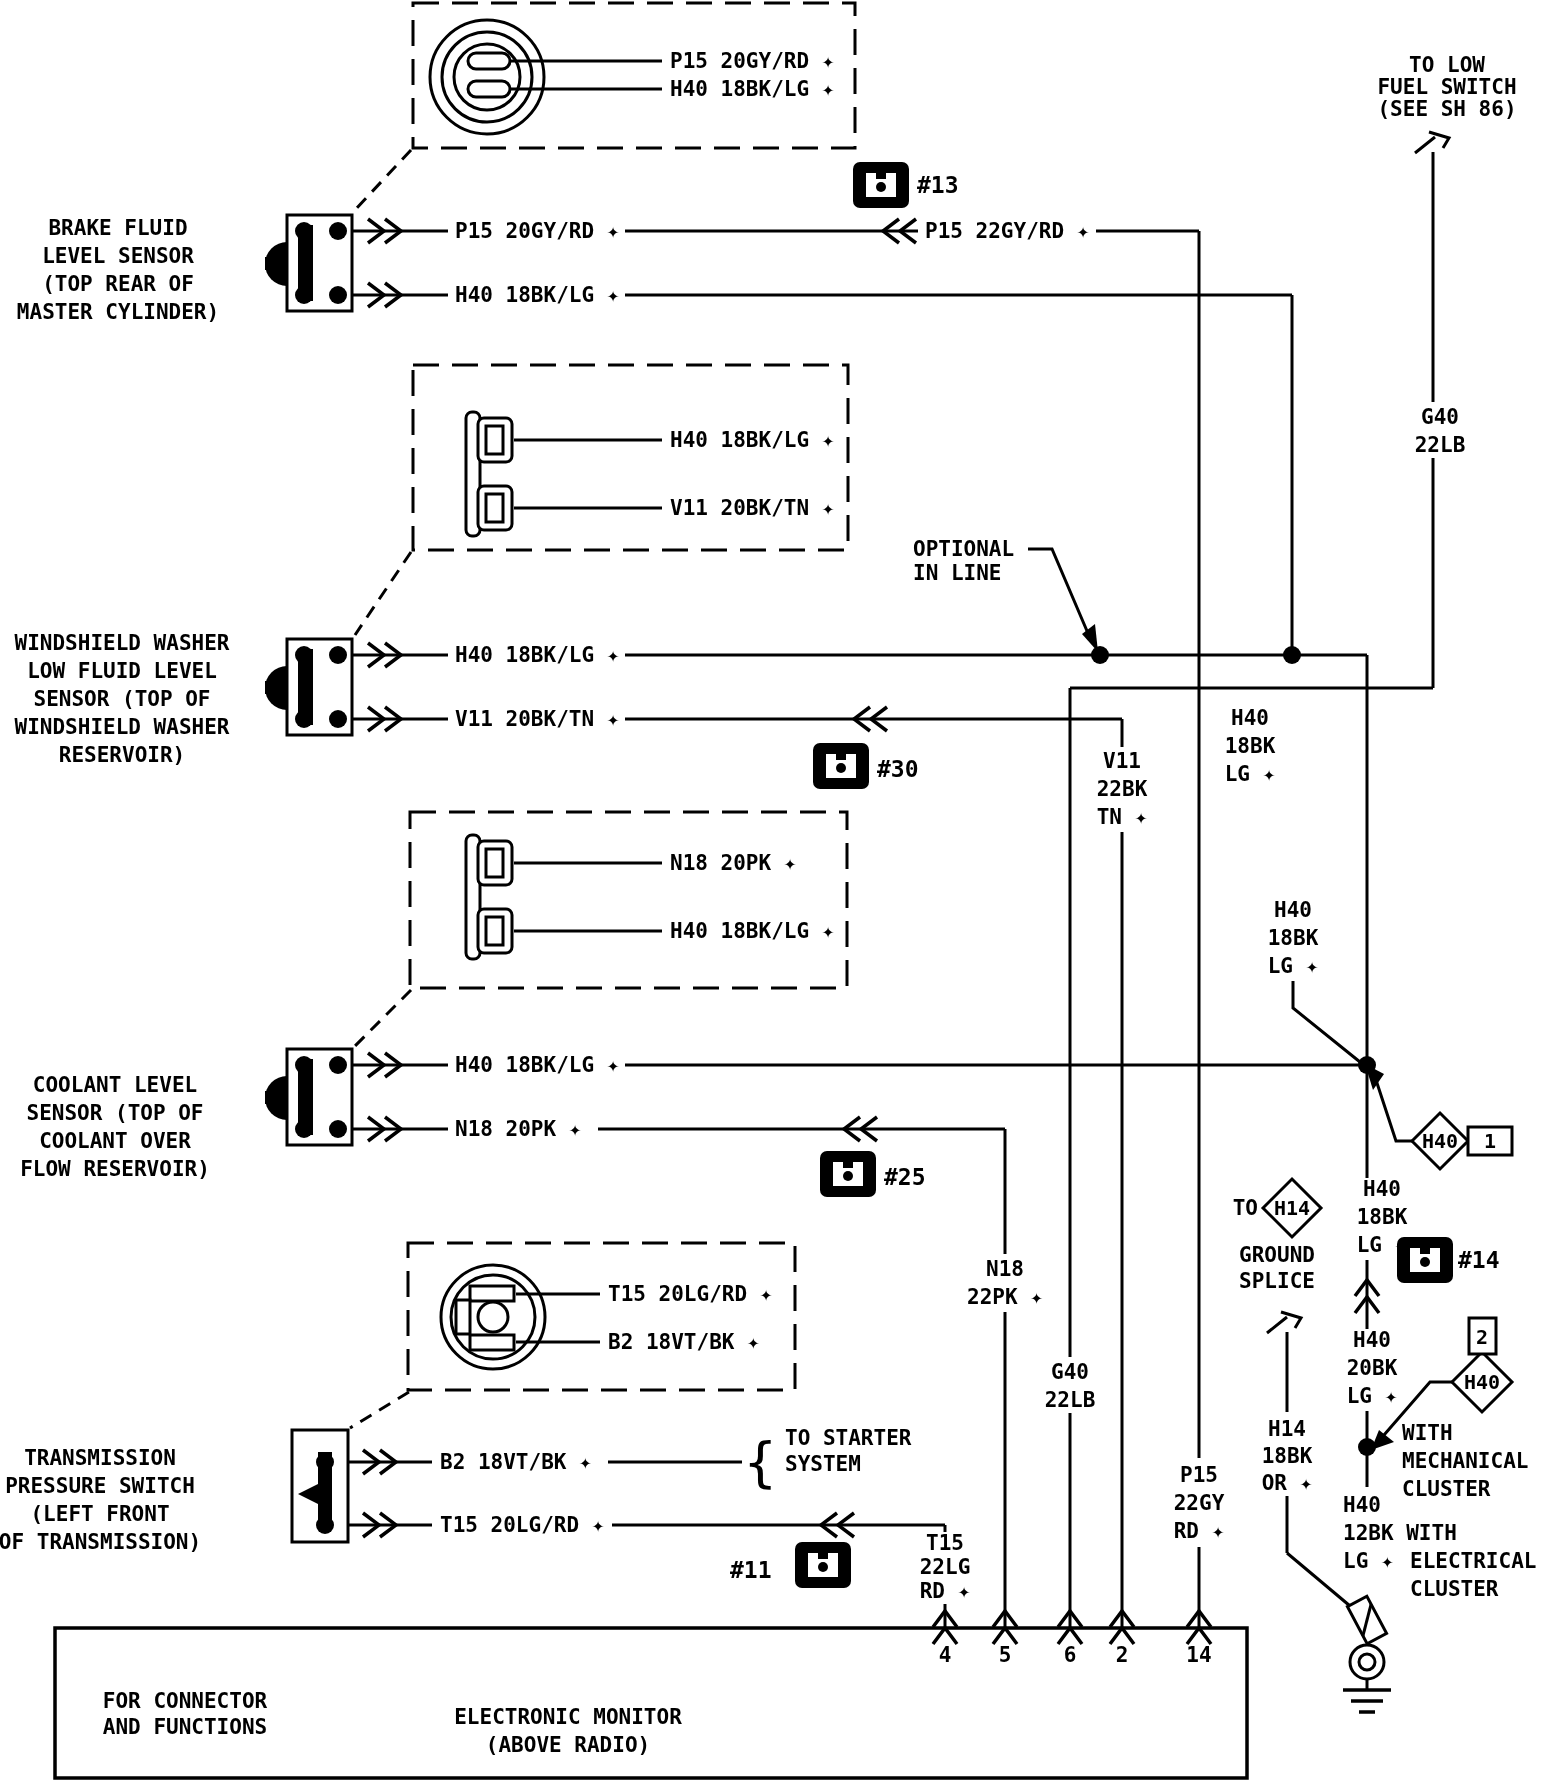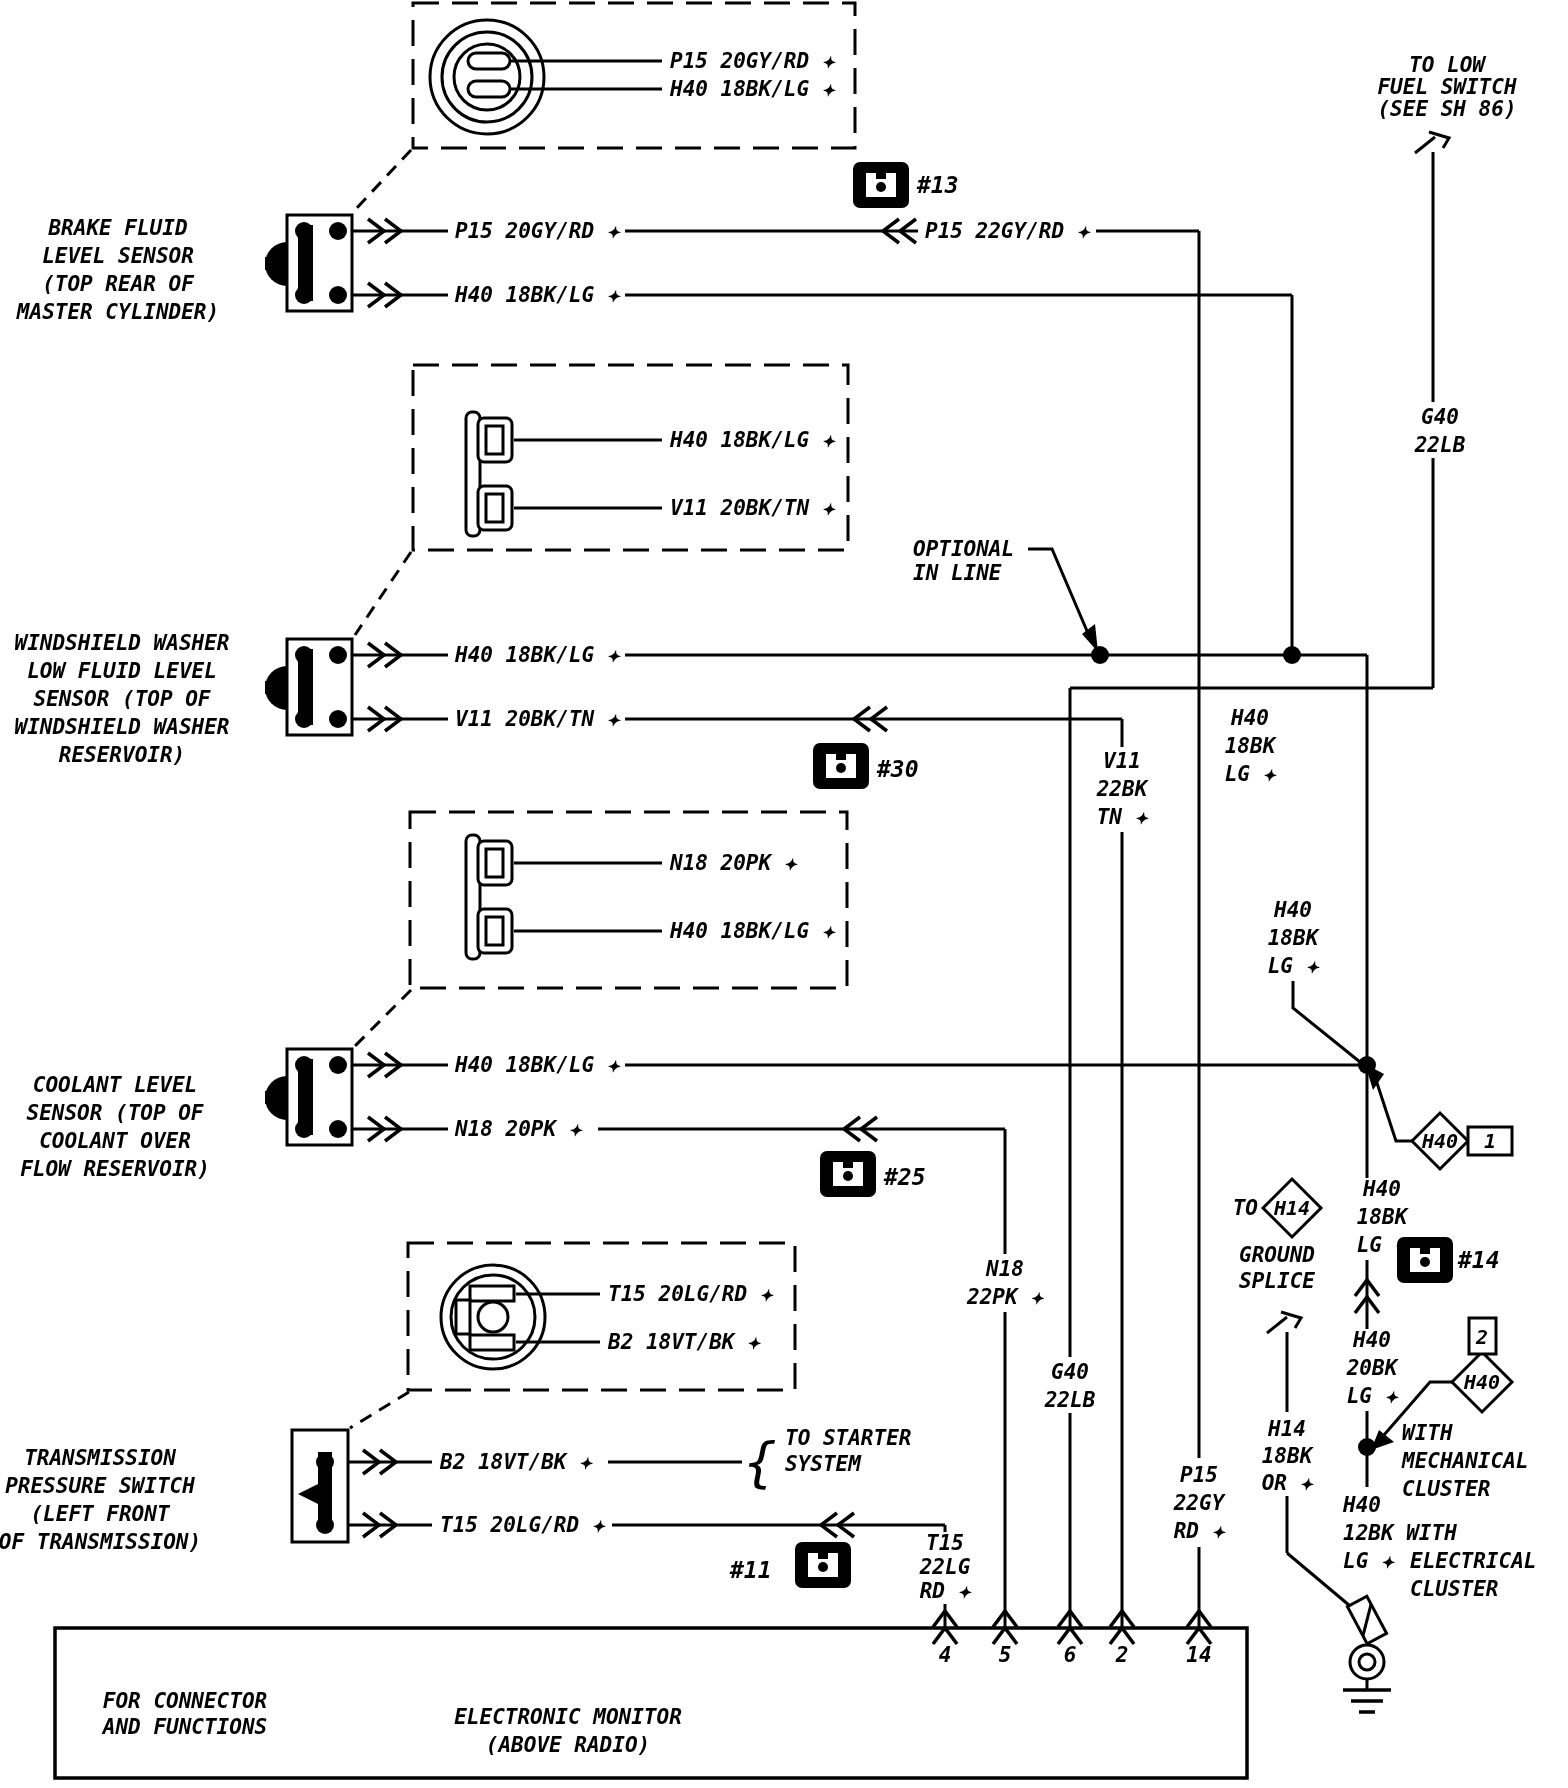--- a/index.html
+++ b/index.html
@@ -1,16 +1,16 @@
 <!DOCTYPE html>
 <html><head>
 <meta charset="utf-8">
 <style>
   html,body{margin:0;padding:0;background:#ffffff;}
-  .page{width:1444px;height:1788px;background:#fff;position:relative;font-style:italic;}
+  .page{width:1444px;height:1788px;background:#fff;position:relative;}
   svg text{font-family:"DejaVu Sans Mono",monospace;font-weight:bold;fill:#000;font-size:21px;}
   svg .t23{font-size:23px;}
   svg .t20{font-size:20px;}
   svg .t54{font-size:54px;font-weight:normal;}
   svg .mid{text-anchor:middle;}
   svg .end{text-anchor:end;}
   .w{stroke:#000;stroke-width:3;fill:none;}
   .w4{stroke:#000;stroke-width:3.5;fill:none;}
   .dash{stroke:#000;stroke-width:3;fill:none;stroke-dasharray:26 13;}
   .dash2{stroke:#000;stroke-width:3;fill:none;stroke-dasharray:13 9;}

